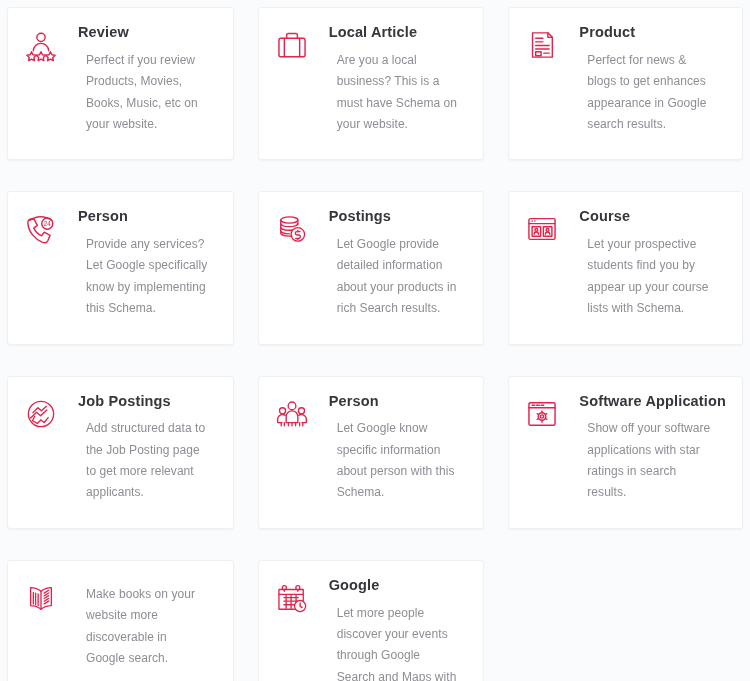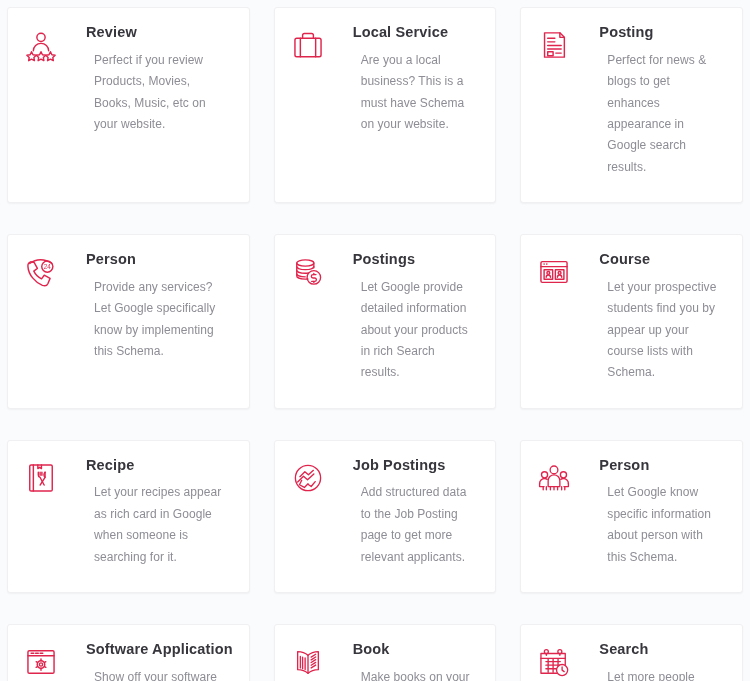--- a/index.html
+++ b/index.html
@@ -25,21 +25,21 @@
   .card {
     box-sizing: border-box;
     background: #ffffff;
     border: 1px solid #f0f0f2;
     border-radius: 3px;
     box-shadow: 0 1px 2px rgba(20, 25, 40, 0.045);
     padding: 14px 16px 16px 13px;
     min-height: 111px;
     display: flex;
     align-items: flex-start;
-    gap: 25px;
+    gap: 17px;
   }
   .card-icon {
     flex: 0 0 40px;
     width: 40px;
     height: 40px;
     display: flex;
     align-items: center;
     justify-content: center;
     margin-top: 3px;
   }
@@ -93,37 +93,37 @@
 
   <div class="card">
     <span class="card-icon">
       <svg viewBox="0 0 40 40" fill="none" stroke="#e0254d" stroke-width="1.6" stroke-linecap="round" stroke-linejoin="round">
         <rect x="5.5" y="12.5" width="29" height="20.5" rx="2"></rect>
         <path d="M14 12.5V9.2c0-1.1.9-2 2-2h8c1.1 0 2 .9 2 2v3.3"></path>
         <path d="M11.5 12.5v20.5M28.5 12.5v20.5"></path>
       </svg>
     </span>
     <div class="card-body">
-      <h3 class="card-title">Local Service</h3>
+      <h3 class="card-title">Local Article</h3>
       <p class="card-desc">Are you a local business? This is a must have Schema on your website.</p>
     </div>
   </div>
 
   <div class="card">
     <span class="card-icon">
       <svg viewBox="0 0 40 40" fill="none" stroke="#e0254d" stroke-width="1.6" stroke-linecap="round" stroke-linejoin="round">
         <path d="M9.5 6.5h17l5 5v22h-22z"></path>
         <path d="M26.5 6.5v5h5"></path>
         <path d="M13 12.5h8M13 16.5h8M13 20.5h15M13 24.5h15"></path>
         <rect x="13" y="27.5" width="6" height="4.5"></rect>
         <path d="M22 29h6"></path>
       </svg>
     </span>
     <div class="card-body">
-      <h3 class="card-title">Posting</h3>
+      <h3 class="card-title">Product</h3>
       <p class="card-desc">Perfect for news &amp; blogs to get enhances appearance in Google search results.</p>
     </div>
   </div>
 
   <div class="card">
     <span class="card-icon">
       <svg viewBox="0 0 40 40" fill="none" stroke="#e0254d" stroke-width="1.6" stroke-linecap="round" stroke-linejoin="round">
         <path d="M7.5 10.5c7-5.5 17-5.5 24.5 0"></path>
         <path d="M12.5 9.5l3.5 6.5-4 3c1.8 3.8 4.8 6.8 8.6 8.6l3-4 6.5 3.5-2.5 6c-1 2.2-3.7 2.6-6 1.8C13.5 31.5 6 23 5.5 14c-.3-2.6.8-4.7 3-5.3z"></path>
         <circle cx="27" cy="14" r="6.2"></circle>
@@ -170,37 +170,20 @@
         <circle cx="26.2" cy="21" r="1.6"></circle>
         <path d="M23.8 25.8c0-1.4 1.1-2.5 2.4-2.5s2.4 1.1 2.4 2.5"></path>
       </svg>
     </span>
     <div class="card-body">
       <h3 class="card-title">Course</h3>
       <p class="card-desc">Let your prospective students find you by appear up your course lists with Schema.</p>
     </div>
   </div>
 
-  <div class="card">
-    <span class="card-icon">
-      <svg viewBox="0 0 40 40" fill="none" stroke="#e0254d" stroke-width="1.6" stroke-linecap="round" stroke-linejoin="round">
-        <rect x="7.5" y="5.5" width="25" height="29" rx="1.5"></rect>
-        <path d="M11.5 5.5v29"></path>
-        <path d="M16.5 5.5v4l2-1.4 2 1.4v-4"></path>
-        <path d="M24.5 13.5c-1.6 1.6-1.6 4.2 0 5.8l-5.5 8.5"></path>
-        <path d="M24.5 13.5v5.8"></path>
-        <path d="M17 13.5v3.2c0 1.2.8 2.2 1.9 2.5l4.6 8.6"></path>
-        <path d="M19 13.5v3.4M21 13.5v3.4"></path>
-      </svg>
-    </span>
-    <div class="card-body">
-      <h3 class="card-title">Recipe</h3>
-      <p class="card-desc">Let your recipes appear as rich card in Google when someone is searching for it.</p>
-    </div>
-  </div>
 
   <div class="card">
     <span class="card-icon">
       <svg viewBox="0 0 40 40" fill="none" stroke="#e0254d" stroke-width="1.5" stroke-linecap="round" stroke-linejoin="round">
         <circle cx="20" cy="20" r="14"></circle>
         <path d="M11 18.5l5.5-5.5 4 3.5 5.5-5"></path>
         <path d="M8.5 24.5l6.5-6.5 4.5 4 7-6.5"></path>
         <path d="M13 22.5l-2.5 5 5.5 3 4-4"></path>
         <path d="M20 27l3.5 2.5 4.5-5.5"></path>
       </svg>
@@ -251,38 +234,37 @@
   <div class="card">
     <span class="card-icon">
       <svg viewBox="0 0 40 40" fill="none" stroke="#e0254d" stroke-width="1.5" stroke-linecap="round" stroke-linejoin="round">
         <path d="M20 12.5c-3-2.5-7-3.8-11.5-4v20c4.5.2 8.5 1.5 11.5 4 3-2.5 7-3.8 11.5-4v-20c-4.5.2-8.5 1.5-11.5 4z"></path>
         <path d="M20 12.5v20"></path>
         <path d="M11.5 13.8v12.8M14 14.6v12.8M16.8 15.6v12.8"></path>
         <path d="M23.5 14.6l5-3.2M23.5 17.6l5-3.2M23.5 20.6l5-3.2M23.5 23.6l5-3.2M23.5 26.6l5-3.2"></path>
       </svg>
     </span>
     <div class="card-body">
-      <h3 class="card-title">Book</h3>
       <p class="card-desc">Make books on your website more discoverable in Google search.</p>
     </div>
   </div>
 
   <div class="card">
     <span class="card-icon">
       <svg viewBox="0 0 40 40" fill="none" stroke="#e0254d" stroke-width="1.5" stroke-linecap="round" stroke-linejoin="round">
         <path d="M5.5 10.5h27v22h-27z"></path>
         <path d="M5.5 16h27"></path>
         <circle cx="11.5" cy="8.5" r="2.2"></circle>
         <circle cx="26.5" cy="8.5" r="2.2"></circle>
         <path d="M11.5 10.7v1.8M26.5 10.7v1.8"></path>
         <path d="M11 19.5h16M11 23.5h16M11 27.5h12"></path>
         <path d="M13.5 16.5v15M19 16.5v15M24.5 16.5v12"></path>
         <circle cx="29" cy="29" r="6.2" fill="#ffffff"></circle>
         <path d="M29 25.6V29l2.3 1.7"></path>
       </svg>
     </span>
     <div class="card-body">
-      <h3 class="card-title">Search</h3>
+      <h3 class="card-title">Google</h3>
       <p class="card-desc">Let more people discover your events through Google Search and Maps with this Schema.</p>
     </div>
   </div>
 
 </div>
 
 </body></html>

